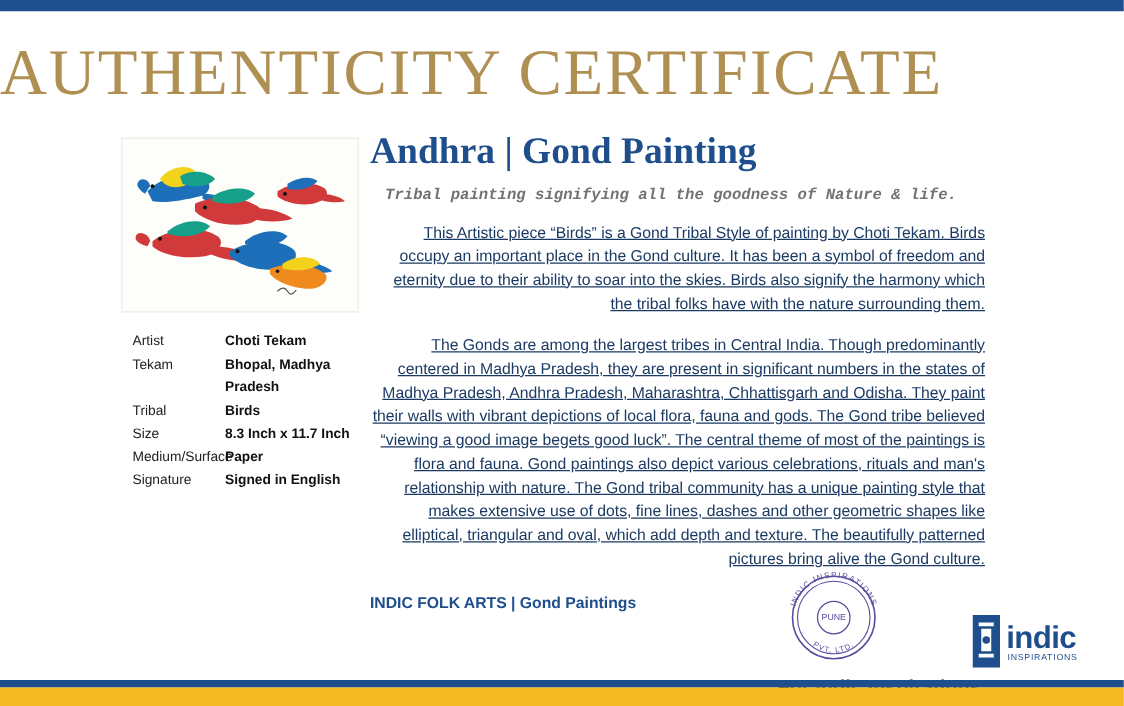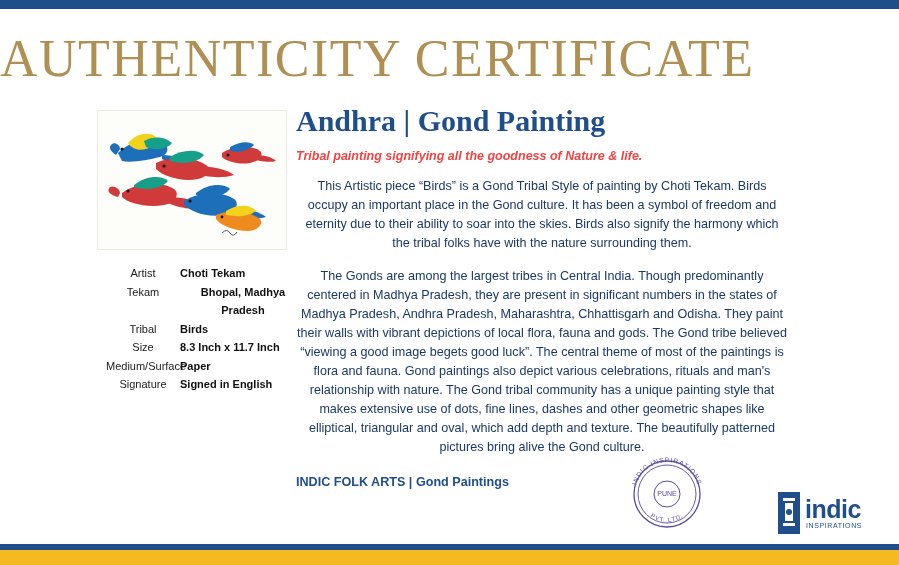--- a/index.html
+++ b/index.html
@@ -63,21 +63,20 @@
   }
   .artwork svg { display: block; }
 
   .meta {
     position: absolute;
     left: 106px;
     top: 264px;
     width: 200px;
     font-size: 11px;
     color: #1a1a1a;
-    text-align: center;
   }
   .meta-row {
     display: flex;
     line-height: 18.5px;
   }
   .meta-label {
     width: 74px;
     flex: 0 0 74px;
     color: #222;
     font-weight: 400;
@@ -98,29 +97,31 @@
     font-size: 30px;
     font-weight: bold;
     color: #1f4e8c;
     margin: 0 0 10px 0;
     line-height: 1.15;
   }
   .subtitle {
     font-size: 12.5px;
     font-style: italic;
     font-weight: bold;
-    color: #ef4444;
-    margin: 0 0 14px 0;
+    color: #737373;
+    margin: 0 0 14px 12px;
+    font-family: Liberation Mono, monospace;
   }
   .para {
     font-size: 12.6px;
     line-height: 19px;
     color: #1b3a63;
     margin: 0 0 14px 0;
-    text-align: center;
+    text-align: right;
+    text-decoration: underline;
   }
   .footer-line {
     font-size: 12.6px;
     font-weight: bold;
     color: #1f4e8c;
     margin-top: 18px;
   }
 
   .stamp {
     position: absolute;

